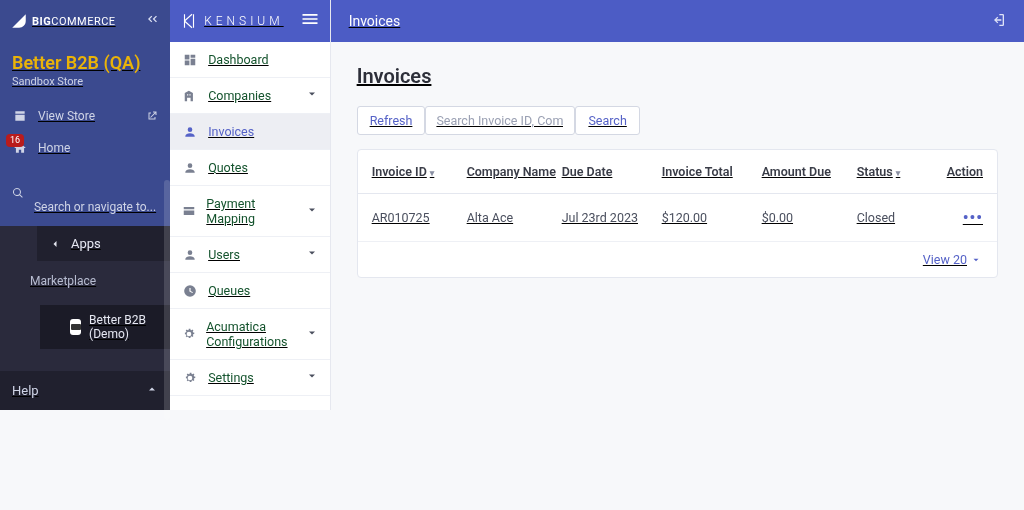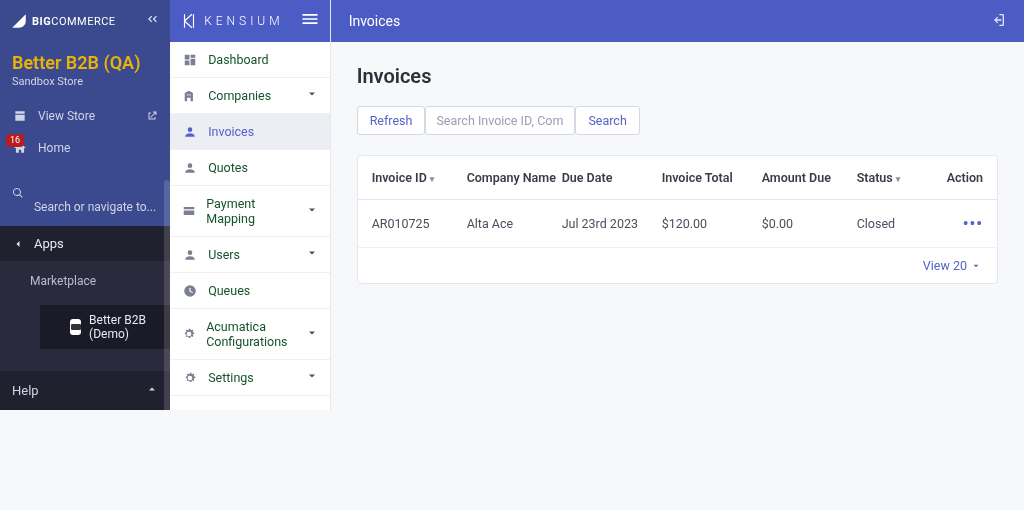--- a/index.html
+++ b/index.html
@@ -1,35 +1,35 @@
 <!DOCTYPE html>
 <html><head>
 <meta charset="utf-8">
 <style>
   * { box-sizing: border-box; margin: 0; padding: 0; font-family: -apple-system, BlinkMacSystemFont, "Segoe UI", Roboto, Helvetica, Arial, sans-serif; }
   body { width: 1024px; height: 510px; overflow: hidden; background: #f7f8fa; }
-  .app { display: flex; height: 410px; }
+  .app { display: flex; height: 410px; text-decoration: underline; }
 
   
   .bc-sidebar { width: 176px; background: #2a2a3c; color: #cfd4e6; position: relative; display: flex; flex-direction: column; }
   .bc-topbar { height: 42px; background: #3b4a8f; display: flex; align-items: center; padding: 0 10px; color: #fff; }
   .bc-logo { display: flex; align-items: center; gap: 4px; font-size: 11px; letter-spacing: 0.5px; }
   .bc-logo svg { flex-shrink: 0; }
   .bc-collapse { margin-left: auto; color: #d9def2; cursor: pointer; }
   .bc-store { background: #3b4a8f; padding: 10px 12px 12px 12px; }
   .bc-store-name { color: #eab308; font-weight: 600; font-size: 18px; }
   .bc-store-type { color: #cfd4e6; font-size: 11px; margin-top: 2px; }
   .bc-linkrow { background: #3b4a8f; padding: 8px 12px; display: flex; align-items: center; gap: 10px; color: #cfd4e6; font-size: 12px; cursor: pointer; }
   .bc-linkrow .spacer { flex: 1; }
   .bc-badge { position: absolute; top: -6px; left: -6px; background: #b91c1c; color: #fff; font-size: 9px; border-radius: 4px; padding: 1px 4px; min-width: 14px; text-align: center; line-height: 1.2; }
   .bc-iconwrap { position: relative; width: 16px; height: 16px; display: flex; align-items: center; justify-content: center; }
   .bc-search { background: #3b4a8f; padding: 8px 12px 12px 12px; display: flex; align-items: center; gap: 10px; color: #cfd4e6; font-size: 12px; }
   .bc-search input { background: transparent; border: none; outline: none; color: #cfd4e6; font-size: 12px; width: 100%; margin-top: 28px; }
   .bc-search input::placeholder { color: #cfd4e6; }
-  .bc-section { background: #20202e; padding: 10px 12px; display: flex; align-items: center; gap: 10px; font-size: 13px; color: #e6e8f2; cursor: pointer; }
+  .bc-section { background: #20202e; padding: 10px 12px; display: flex; align-items: center; gap: 10px; font-size: 13px; color: #e6e8f2; cursor: pointer; margin-left: 37px; }
   .bc-subitems { background: #2a2a3c; padding: 6px 0 10px 0; }
   .bc-subitem { padding: 7px 12px 7px 30px; font-size: 12px; color: #b8bdd1; cursor: pointer; }
   .bc-appitem { display: flex; align-items: center; gap: 8px; padding: 8px 12px 8px 30px; font-size: 12px; color: #e6e8f2; cursor: pointer; background:#1b1b27;margin-left:40px; }
   .bc-appicon { width:16px; height:16px; background:#fff; border-radius:3px; display:flex; align-items:center; justify-content:center; }
   .bc-appicon-inner { width:10px; height:6px; background:#333; border-radius:1px; }
   .bc-help { margin-top: auto; background: #20202e; padding: 12px; font-size: 13px; color: #cfd4e6; display: flex; align-items: center; cursor: pointer; }
   .bc-scroll-indicator { position:absolute; right:0; top:180px; width:6px; height:240px; background: rgba(255,255,255,0.15); border-radius:3px; }
 
   
   .ks-panel { width: 166px; background: #fff; border-right: 1px solid #e6e8ef; display: flex; flex-direction: column; }
@@ -41,21 +41,21 @@
   .ks-item .chev { margin-left:auto; color:#4a4f5e; }
   .ks-item .icon { width:16px; color:#7a8091; display:flex; justify-content:center; }
   .ks-item.active .icon { color:#5562c7; }
 
   
   .main { flex:1; display:flex; flex-direction:column; }
   .main-header { height:42px; background:#4c5cc5; display:flex; align-items:center; padding:0 18px; color:#fff; font-size:14px; }
   .main-header .right { margin-left:auto; cursor:pointer; color:#dfe3f7; }
   .main-body { padding: 22px 26px; }
   .page-title { font-size:20px; font-weight:600; color:#2d2f39; margin-bottom: 18px; }
-  .controls { display:flex; margin-bottom: 20px; }
+  .controls { display:flex; margin-bottom: 14px; }
   .btn { background:#fff; border:1px solid #d4d8e3; color:#5562c7; font-size:12.5px; padding:6px 12px; border-radius:3px; cursor:pointer; }
   .searchbox { border:1px solid #d4d8e3; border-radius:3px; padding:6px 10px; font-size:12.5px; color:#8a90a3; width:150px; outline:none; }
   .searchbox::placeholder { color:#9aa0b3; }
   .table-card { border:1px solid #e4e7ef; border-radius:4px; background:#fff; }
   .thead, .trow { display:grid; grid-template-columns: 95px 95px 100px 100px 95px 90px 1fr; padding: 14px 14px; font-size:12.5px; color:#3a3d48; align-items:center; }
   .thead { font-weight:600; border-bottom:1px solid #e4e7ef; }
   .thead .sort { font-size:9px; margin-left:3px; color:#8a90a3; }
   .trow { border-bottom:1px solid #eef0f5; color:#4a4f5e; }
   .action-col { text-align:right; }
   .dots { color:#5562c7; font-weight:700; letter-spacing:1px; cursor:pointer; font-size:16px; }

